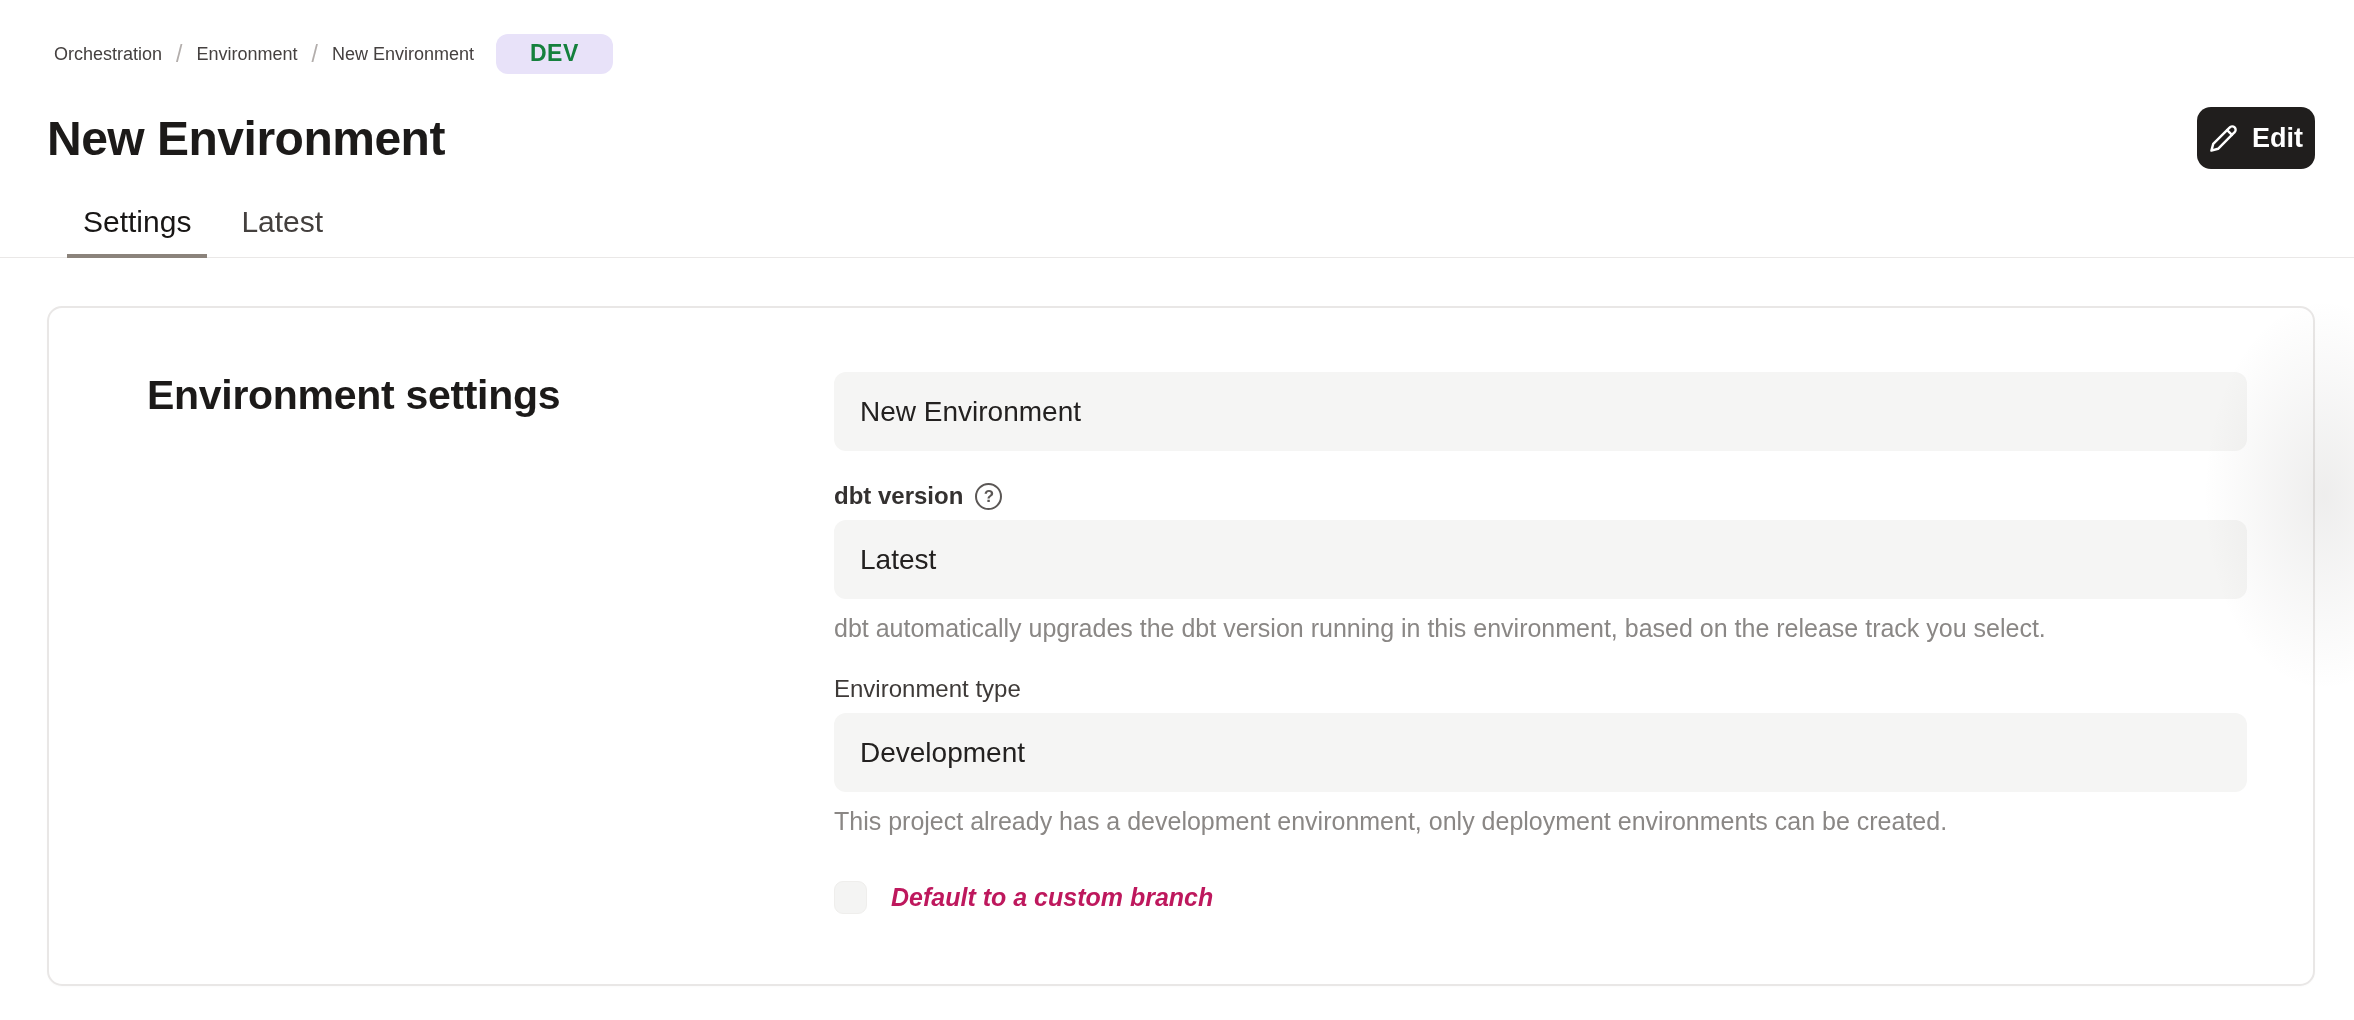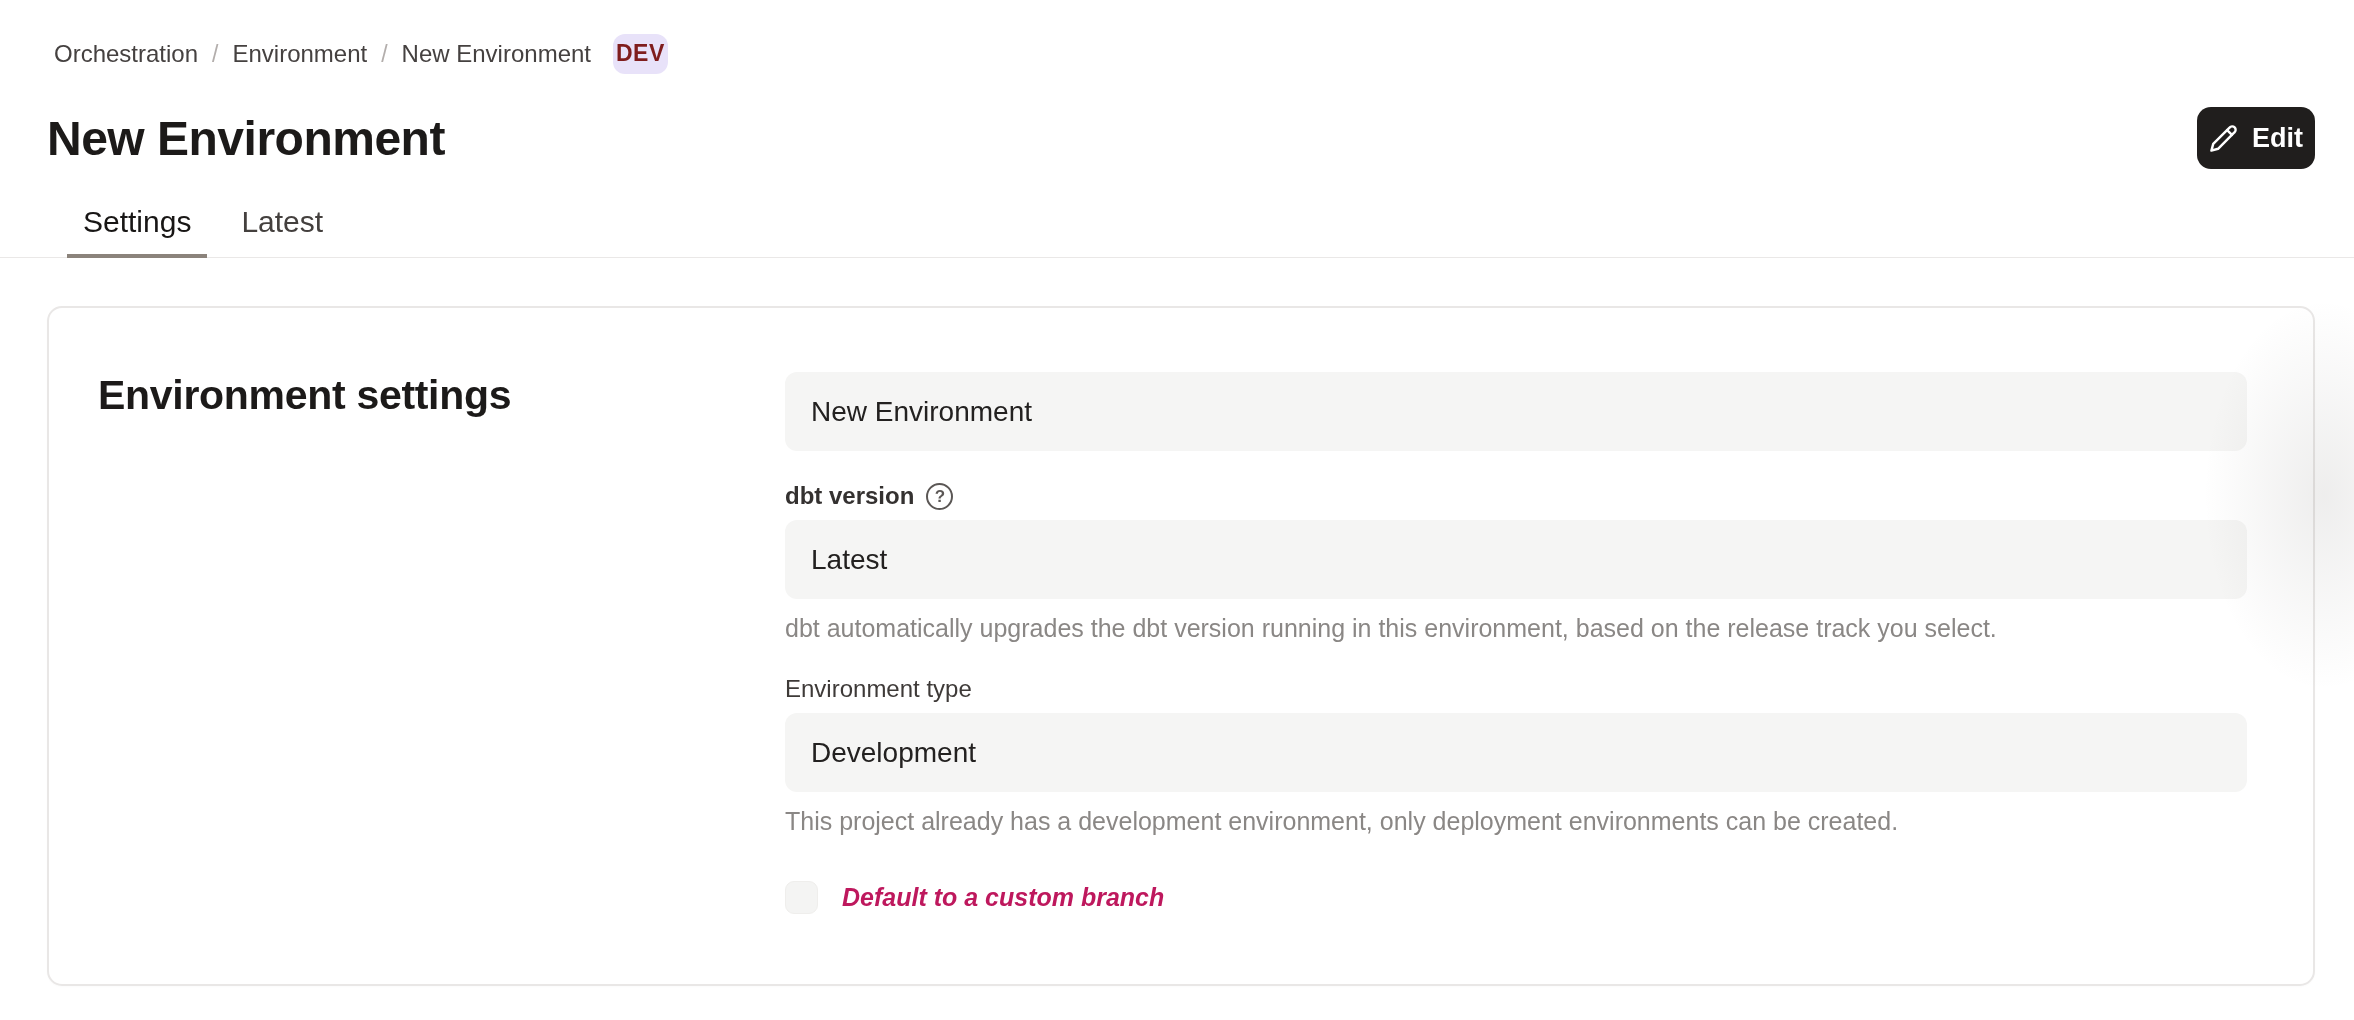--- a/index.html
+++ b/index.html
@@ -11,27 +11,27 @@
   
   .side-glow {
     position: absolute; top: 300px; right: -90px; width: 240px; height: 390px;
     border-radius: 50%;
     background: radial-gradient(closest-side, rgba(87,83,78,0.10), rgba(87,83,78,0.0));
     pointer-events: none;
   }
 
   
   .breadcrumb { display: flex; align-items: center; gap: 14px; padding-left: 7px; height: 42px; }
-  .crumb { font-size: 24px; font-weight: 500; color: #454140; text-decoration: none; cursor: pointer; }
+  .crumb { font-size: 18px; font-weight: 500; color: #454140; text-decoration: none; cursor: pointer; }
   .crumb.current { cursor: default; }
   .crumb-sep { font-size: 23px; color: #b3aeac; }
   .env-badge {
-    margin-left: 8px; background: #e8e2f9; color: #7f1d1d;
+    margin-left: 8px; background: #e8e2f9; color: #15803d;
     font-size: 23px; font-weight: 600; letter-spacing: 0.5px;
-    padding: 7px 3px; border-radius: 12px; line-height: 1.1;
+    padding: 7px 34px; border-radius: 12px; line-height: 1.1;
   }
 
   
   .title-row { display: flex; align-items: center; justify-content: space-between; margin-top: 28px; height: 70px; }
   .page-title { font-size: 48px; font-weight: 600; color: #1c1a19; letter-spacing: -0.5px; }
   .edit-btn {
     display: inline-flex; align-items: center; gap: 14px;
     background: #201e1d; color: #ffffff; border: none; cursor: pointer;
     height: 62px; padding: 0 12px; border-radius: 14px;
     font-family: inherit; font-size: 27px; font-weight: 600;
@@ -46,21 +46,21 @@
     background: none; border: none; border-bottom: 4px solid transparent;
     cursor: pointer; font-family: inherit;
   }
   .tab.active { color: #181615; border-bottom-color: #8b837b; }
 
   
   .card {
     margin-top: 48px; width: 2268px; min-height: 680px;
     background: #ffffff; border: 2px solid #e9e7e6; border-radius: 15px;
     box-shadow: 0 1px 2px rgba(0,0,0,0.02);
-    display: flex; padding: 64px 66px 40px 49px;
+    display: flex; padding: 64px 66px 40px 98px;
   }
   .card-left { width: 687px; flex: none; }
   .section-heading { font-size: 41px; font-weight: 700; color: #1c1a19; letter-spacing: -0.3px; }
   .card-right { flex: 1; min-width: 0; }
 
   .field { margin-bottom: 30px; }
   .field-label-row { display: flex; align-items: center; gap: 12px; margin-bottom: 9px; }
   .field-label { font-size: 24px; font-weight: 500; color: #3e3a38; line-height: 30px; }
   .field-label.strong { font-weight: 700; color: #343130; }
   .help-icon {

